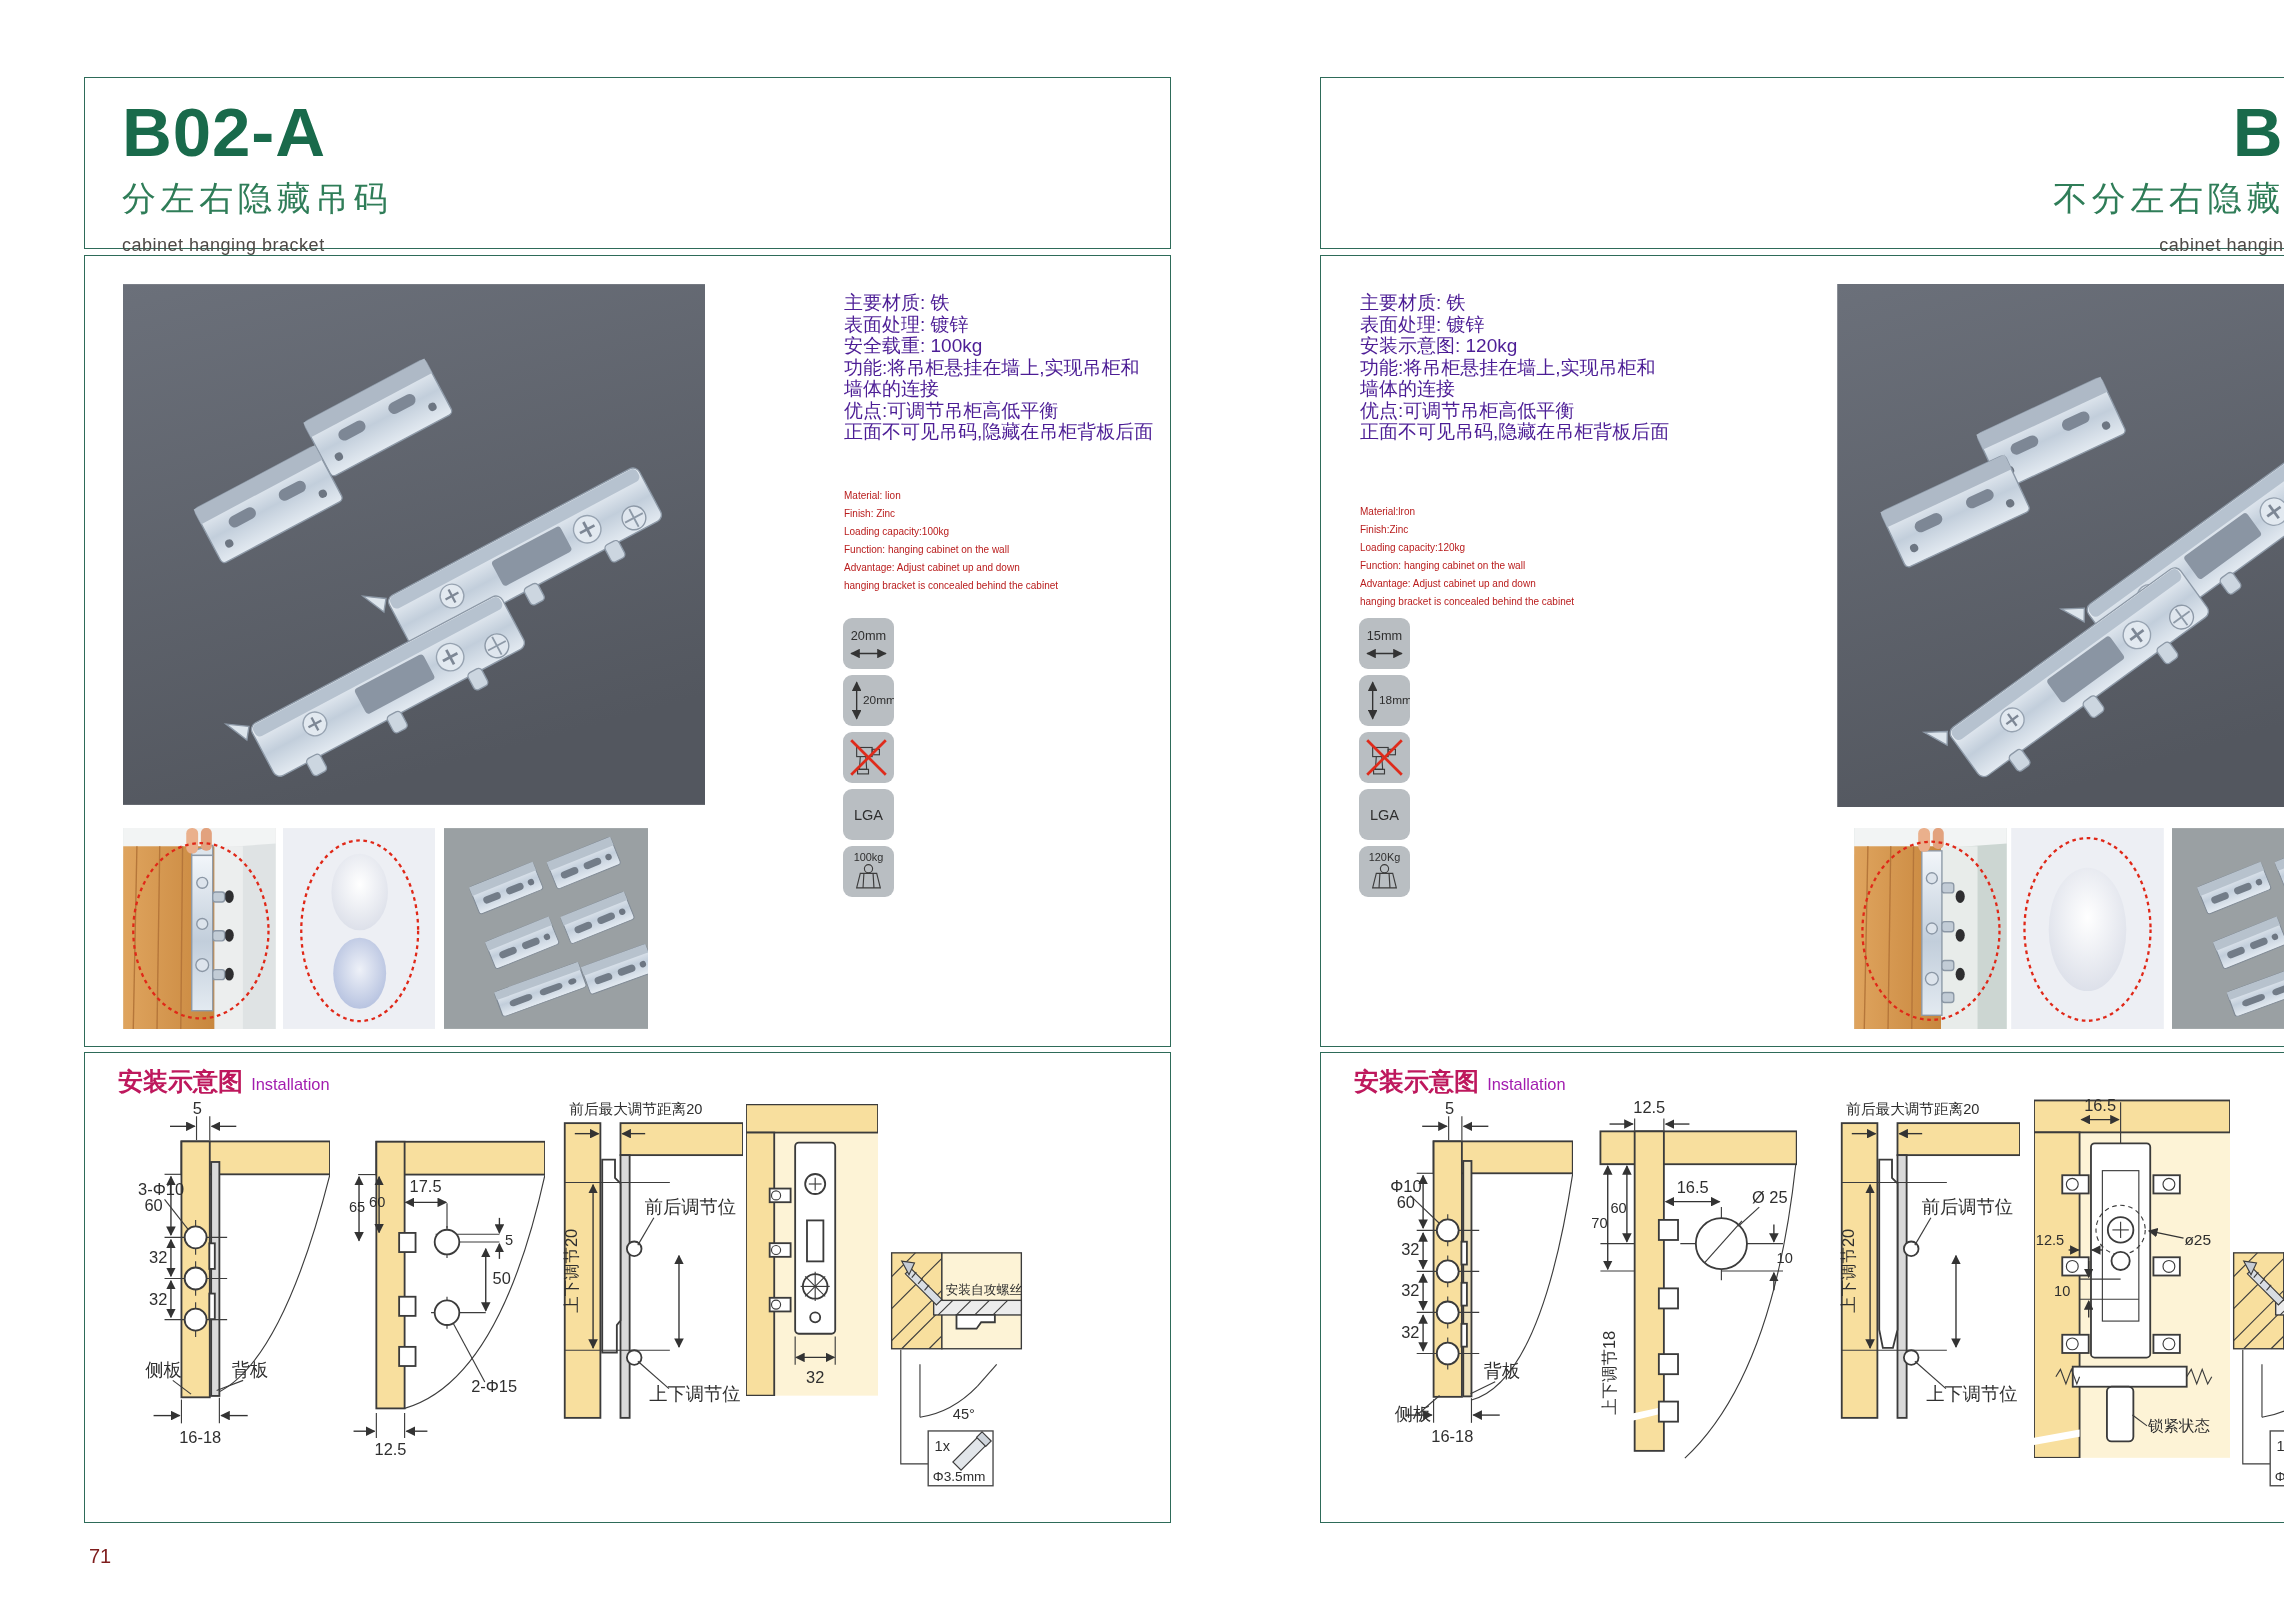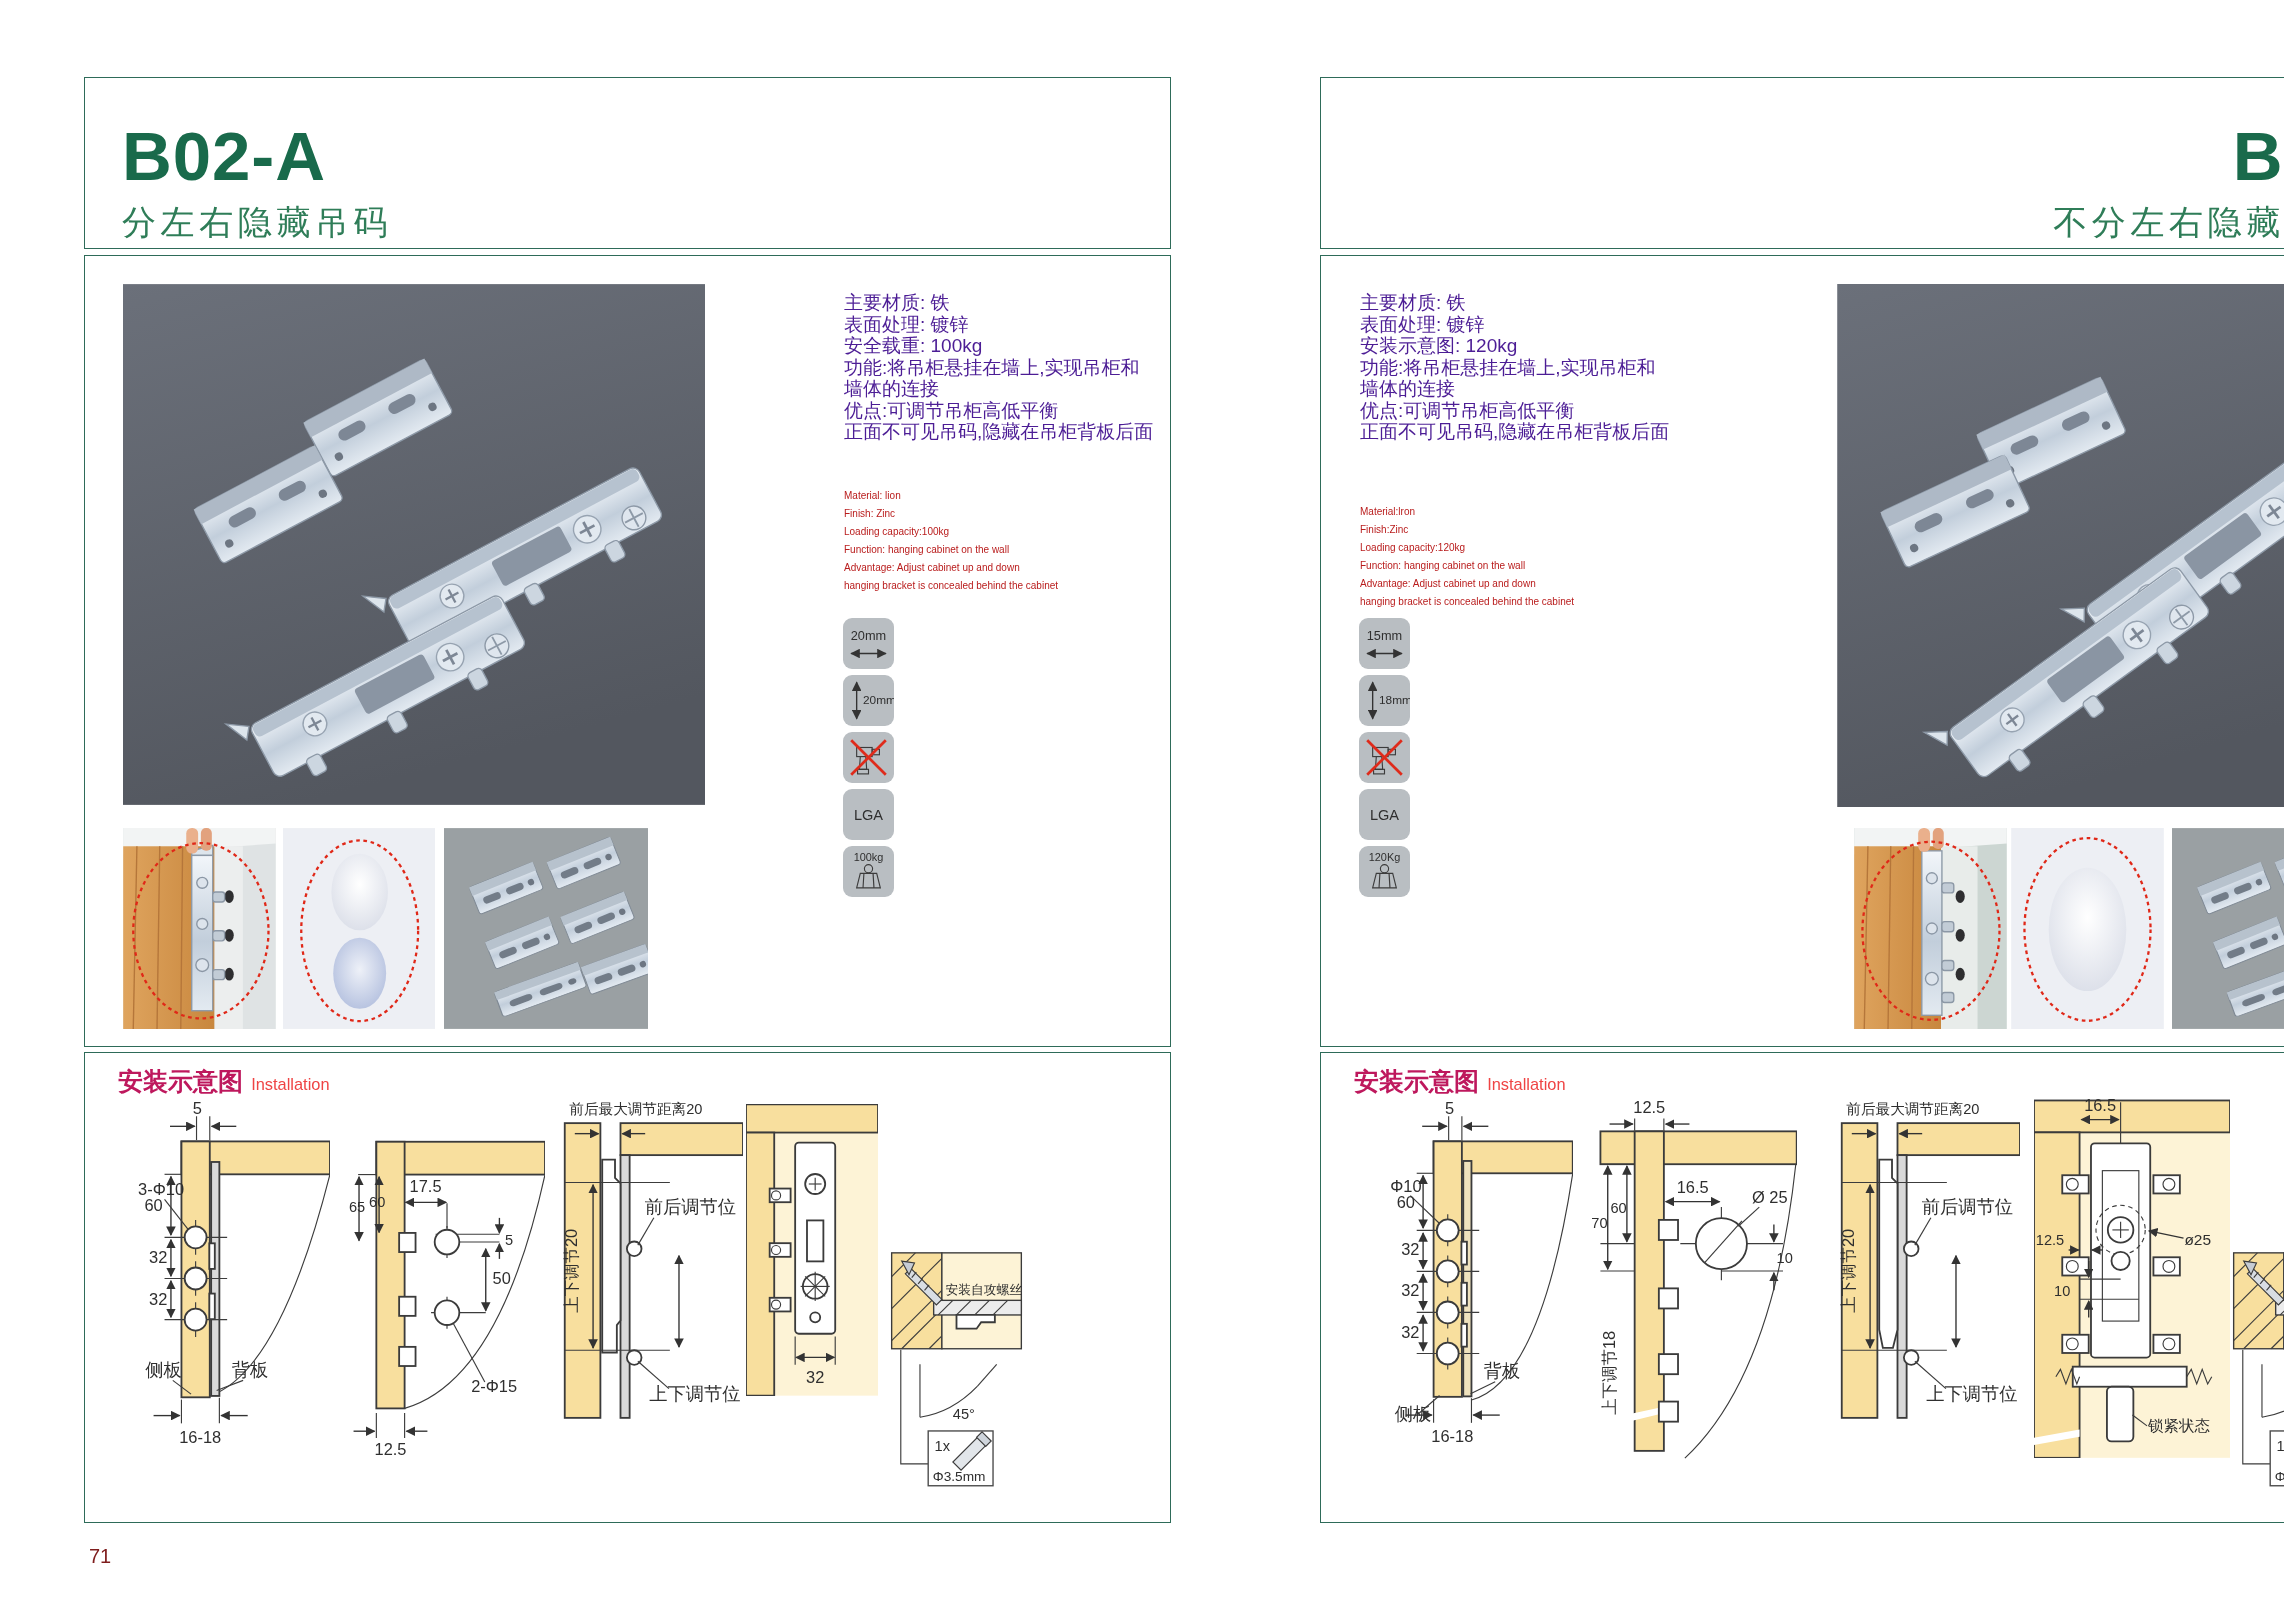--- a/index.html
+++ b/index.html
@@ -1,31 +1,31 @@
 <!DOCTYPE html>
 <html style="font-size:7.3px"><head>
 <meta charset="utf-8">
 <style>
   html,body{margin:0;padding:0;background:#fff;}
   #sheet{position:relative;width:2482px;height:1618px;background:#ffffff;
          font-family:"Liberation Sans","DejaVu Sans",sans-serif;overflow:hidden;}
   .box{position:absolute;border:1.4px solid #2e6b59;background:#fff;box-sizing:border-box;}
   .abs{position:absolute;}
-  .hdr-inner{position:absolute;left:37px;top:20px;margin-top:24px;}
+  .hdr-inner{position:absolute;left:37px;top:20px;}
   .hdr-inner.right{left:auto;right:37px;text-align:right;}
   .code{font-size:69px;font-weight:bold;color:#196a4b;letter-spacing:0.9px;line-height:1;}
   .tcn{font-size:34px;color:#2f7d58;letter-spacing:4.6px;margin-top:9px;}
   .ten{font-size:18px;color:#4f4a47;margin-top:12.8px;letter-spacing:0.5px;}
   .specs-cn div{font-size:19px;color:#4c1d95;line-height:21.5px;white-space:nowrap;}
   .specs-en div{font-size:10px;color:#b91c1c;line-height:18px;white-space:nowrap;}
   .badges{display:flex;gap:6px;flex-direction:column;}
   svg.badge{background:#b9bec2;border-radius:9px;flex:0 0 auto;display:block;}
   .inst-hdr{white-space:nowrap;}
   .icn{font-size:25px;font-weight:bold;color:#be185d;}
-  .ien{font-size:16.4px;color:#ef4444;margin-left:8.2px;}
+  .ien{font-size:16.4px;color:#a21caf;margin-left:8.2px;}
   .pageno{position:absolute;font-size:20px;color:#7f1d1d;}
   .diag{position:absolute;display:block;}
   svg .wood{fill:#f8df9e;stroke:#3b3b3b;stroke-width:4;}
   svg .woodlt{fill:#fdf3d6;}
   svg .gray{fill:#d9d9d9;stroke:#3b3b3b;stroke-width:4;}
   svg .beige{fill:#efe2bd;stroke:#3b3b3b;stroke-width:4;}
   svg .white{fill:#ffffff;stroke:#3b3b3b;stroke-width:4;}
   svg .thin{stroke:#3c3c3c;stroke-width:2.5;fill:none;}
   svg .dim{stroke:#333333;stroke-width:3;fill:none;}
   svg .dash{stroke:#3c3c3c;stroke-width:2.5;fill:none;stroke-dasharray:10 8;}

